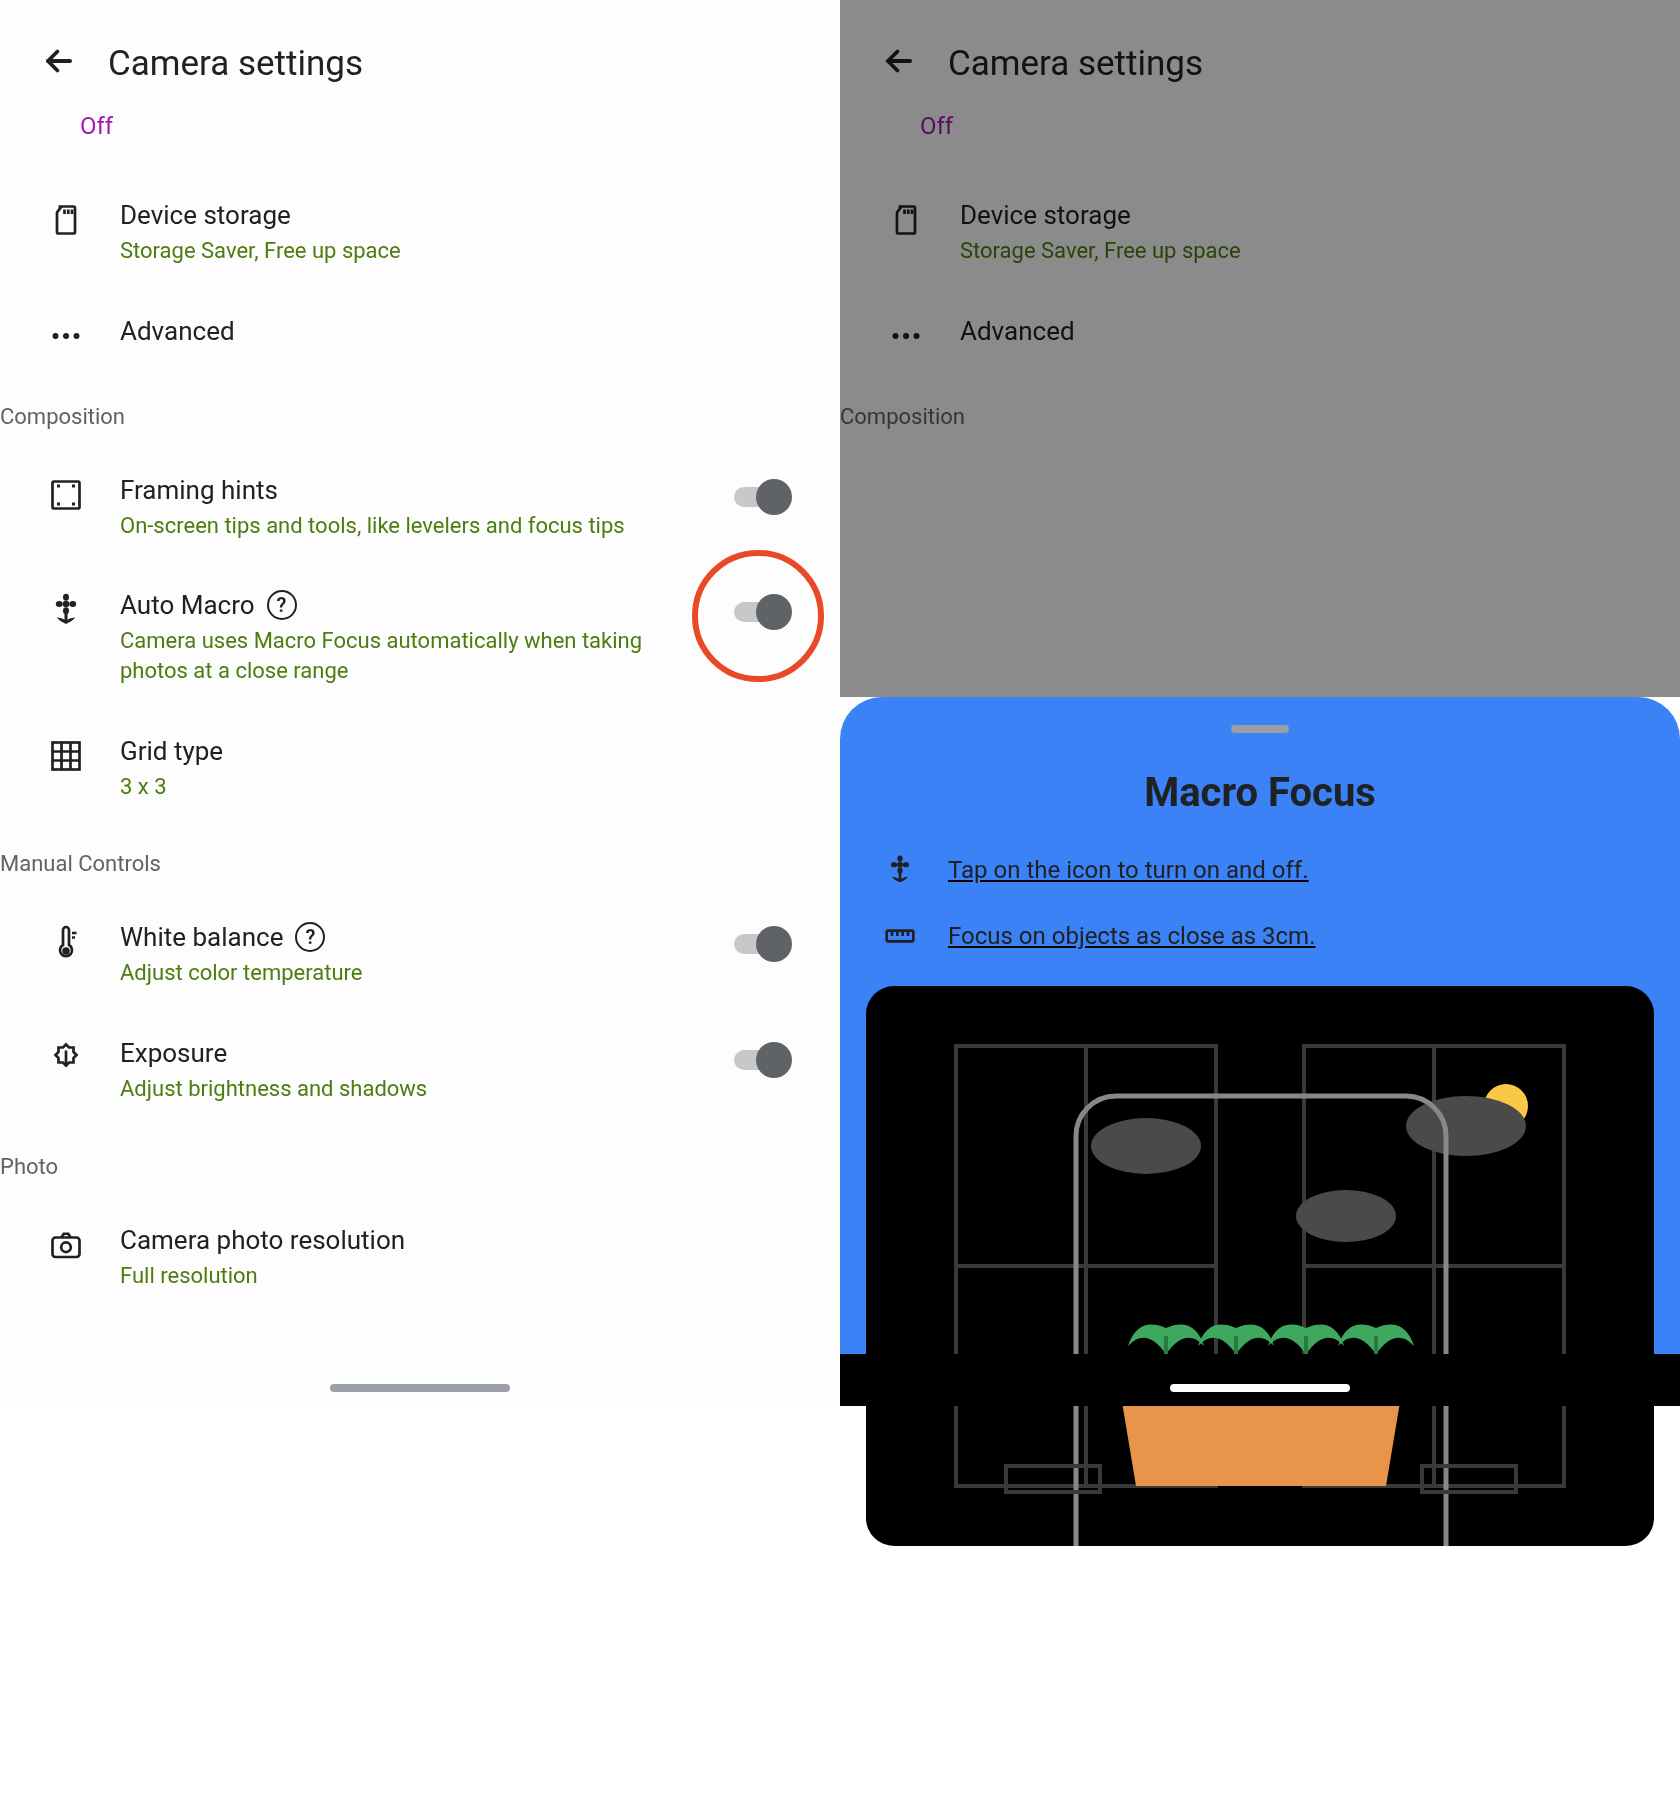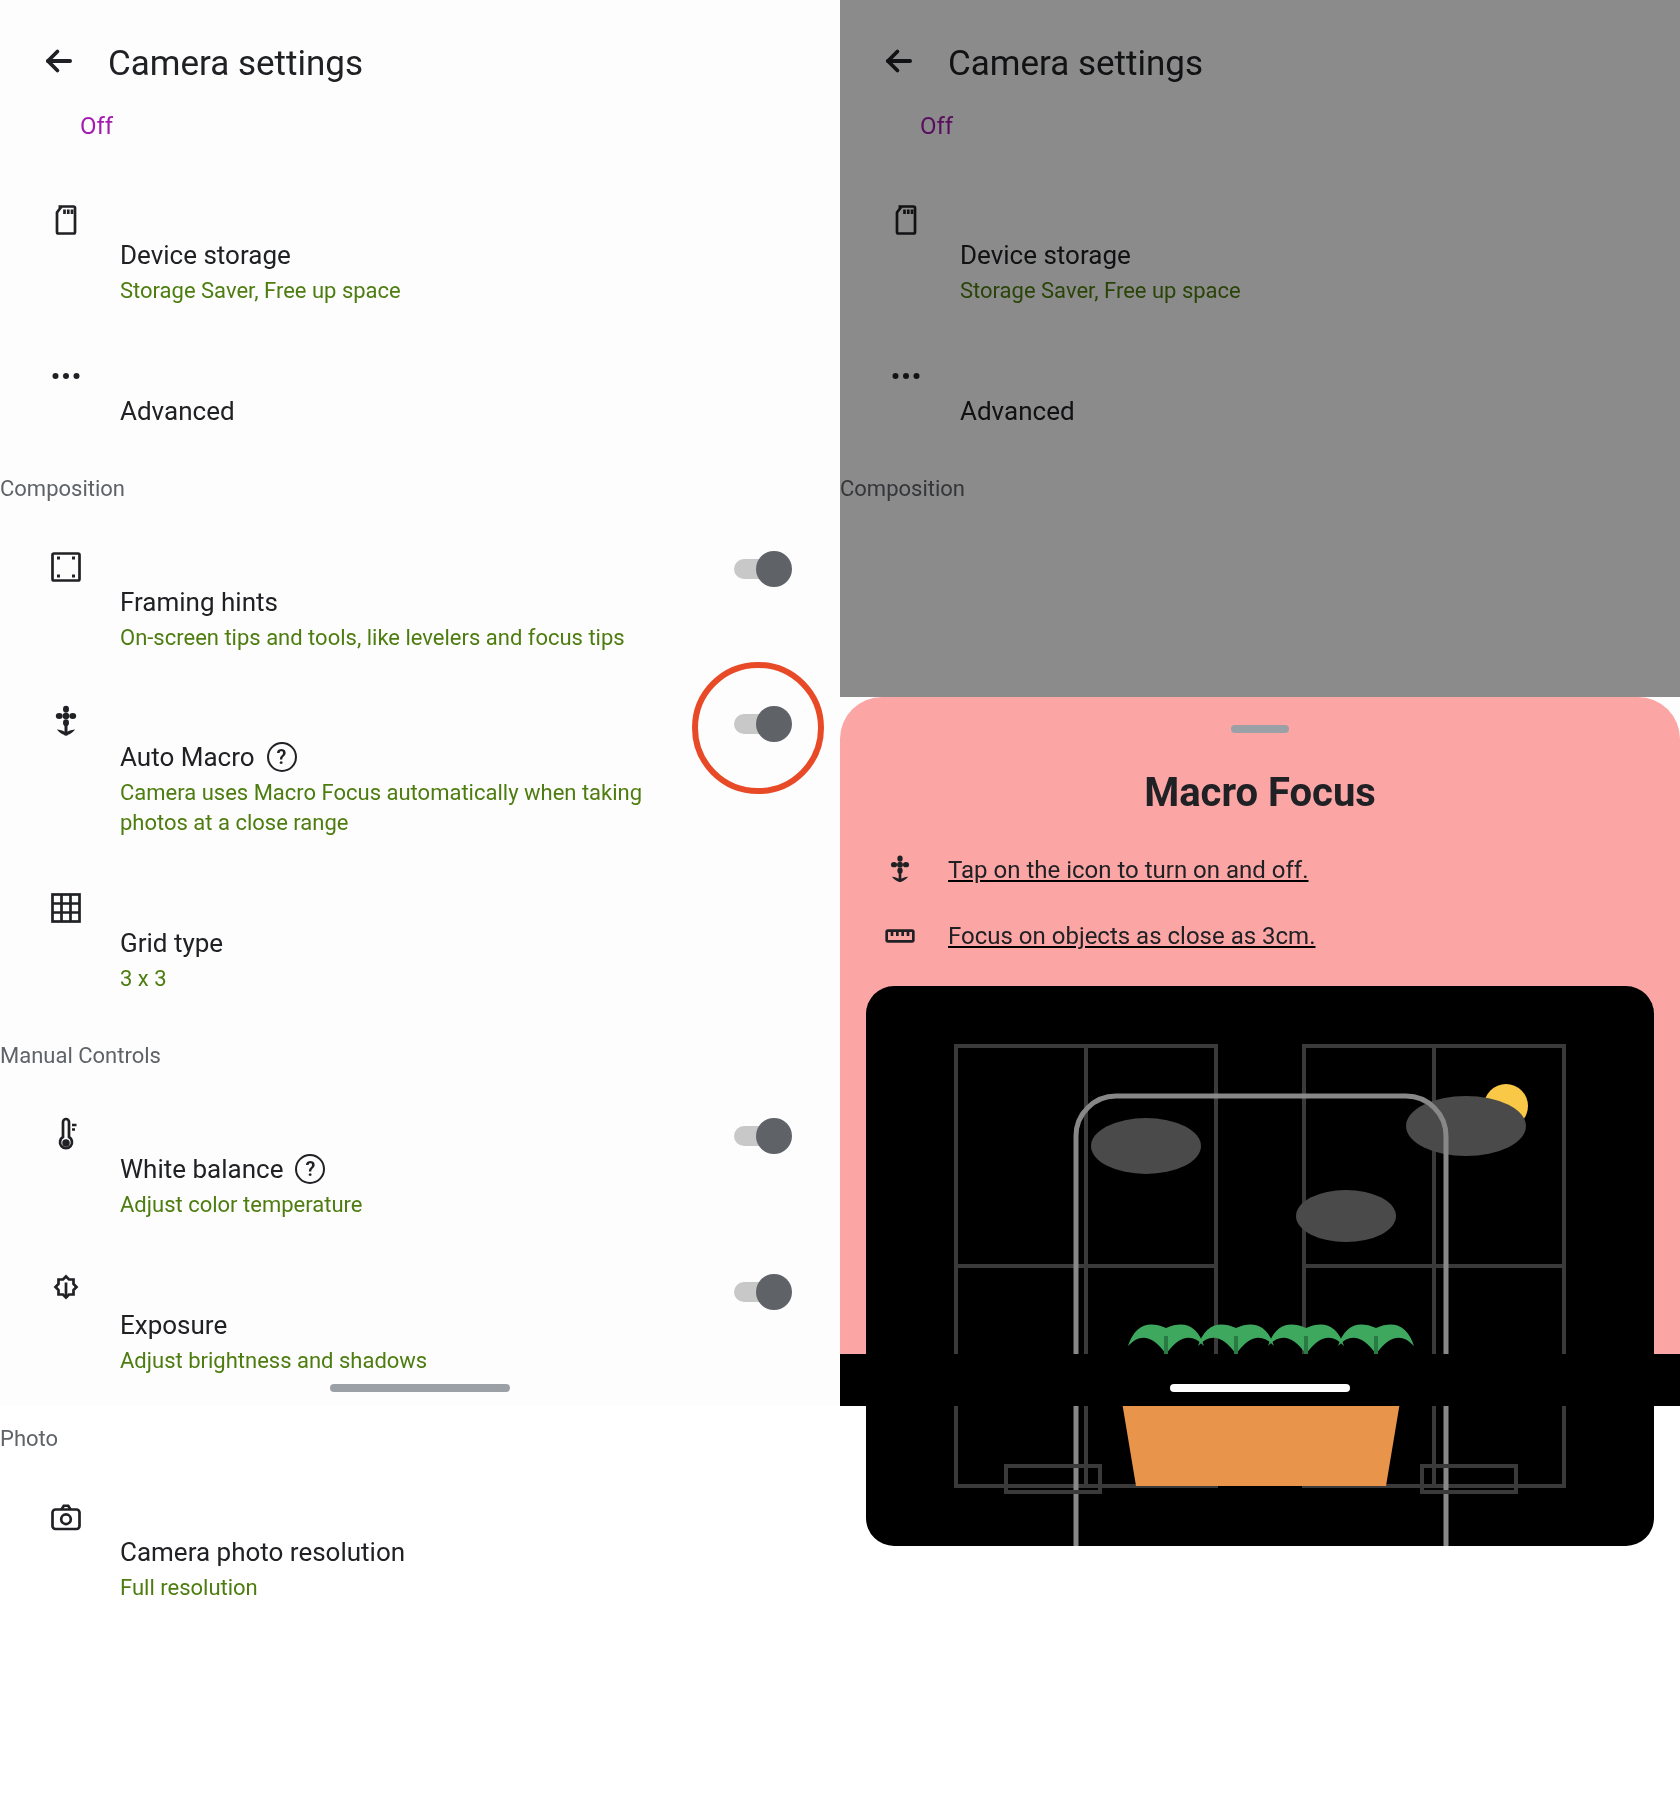--- a/index.html
+++ b/index.html
@@ -62,21 +62,20 @@
   }
   .row-icon svg { width: 36px; height: 36px; }
   .row-body { flex: 1; }
   .row-title {
     font-size: 26px;
     color: #202124;
     font-weight: 400;
     display:flex;
     align-items:center;
     gap:12px;
-    margin-top:40px;
   }
   .row-sub {
     font-size: 22px;
     color: #4d7c0f;
     margin-top: 6px;
     line-height: 1.35;
     max-width: 540px;
   }
   .section-header {
     font-size: 22px;
@@ -129,21 +128,21 @@
     width:180px;height:8px;
     border-radius:8px;
     background:#9aa0a6;
   }
   
   .sheet {
     position:absolute;
     left:0;right:0;
     top:697px;
     bottom:0;
-    background:#fca5a5;
+    background:#3b82f6;
     border-radius:42px 42px 0 0;
     z-index:10;
     padding: 28px 26px 0 26px;
   }
   .sheet-handle {
     width:58px;height:8px;border-radius:8px;
     background:#9aa0a6;
     margin:0 auto 36px auto;
   }
   .sheet-title {

